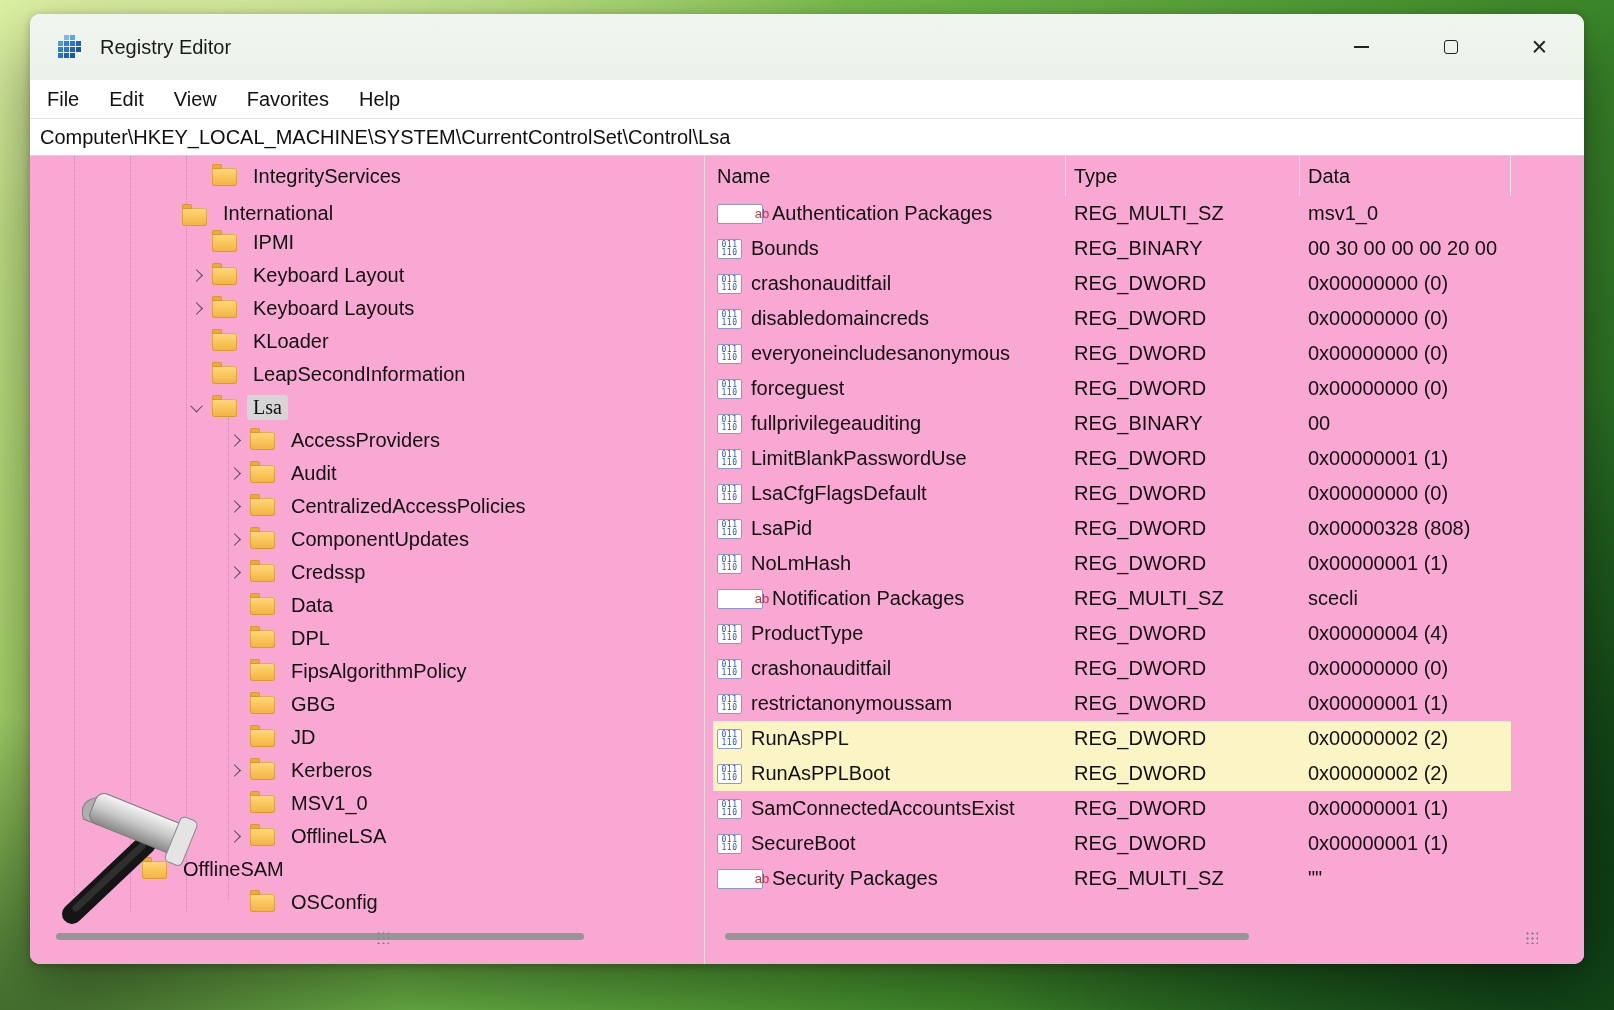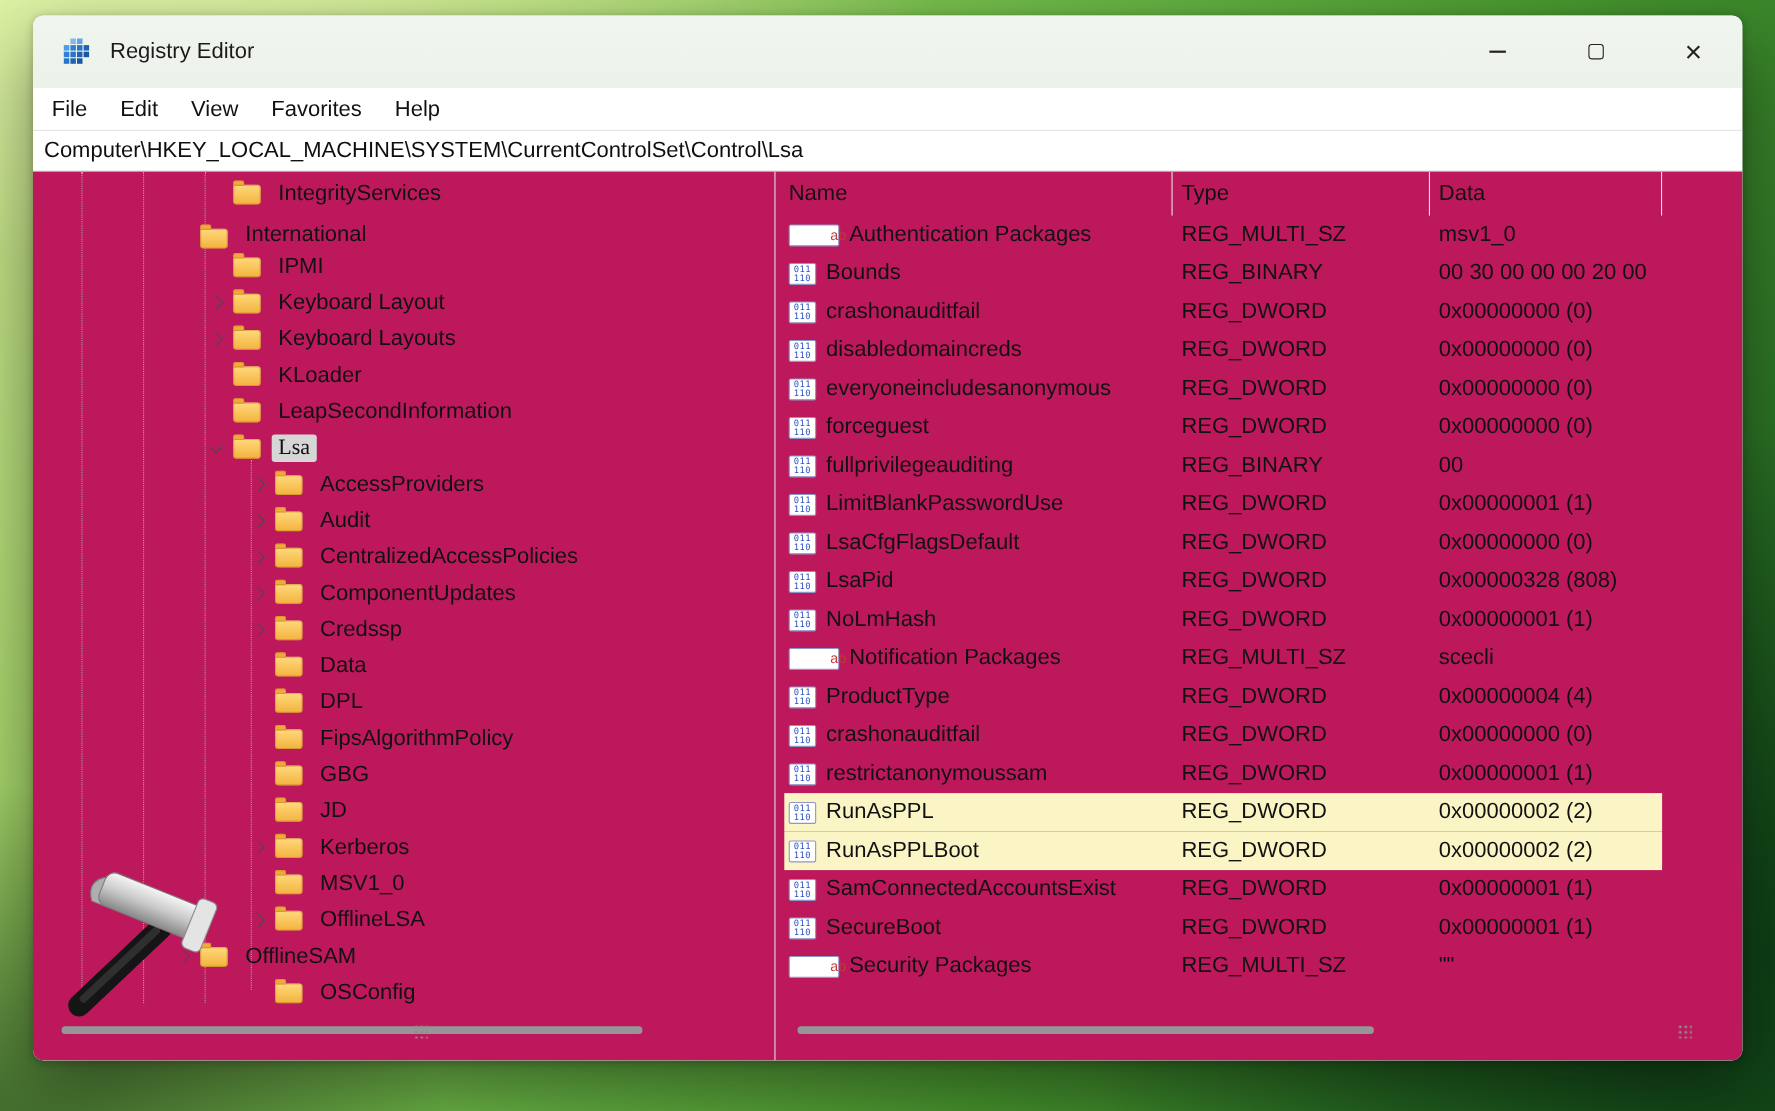--- a/index.html
+++ b/index.html
@@ -41,21 +41,21 @@
   .menu-item{ padding:4px 15px; cursor:default; }
 
   
   .addressbar{
     height:38px; display:flex; align-items:center; padding:0 10px;
     border-top:1px solid #e4e4e4; border-bottom:1px solid #d5d5d5;
     font-size:20px; color:#0f0f0f; background:#fff;
   }
 
   
-  .content{ display:flex; height:808px; background:#be185d; }
+  .content{ display:flex; height:808px; background:#f9a8d4; }
 
   .tree-pane{ width:674px; position:relative; overflow:hidden; }
   .splitter{ width:1px; background:#dcdcdc; cursor:col-resize; }
   .list-pane{ flex:1; position:relative; overflow:hidden; padding-left:8px; }
 
   
   .guide{ position:absolute; top:0; width:0; border-left:1px dotted #a3a3a3; z-index:0; }
   .g1{ left:44px;  bottom:52px; }
   .g2{ left:100px; bottom:52px; }
   .g3{ left:156px; bottom:52px; }
@@ -266,21 +266,21 @@
             <div class="tree-item" style="padding-left: 188px;">
     <span class="chev chev-none"></span>
     <span class="folder"></span>
     <span class="tlabel">MSV1_0</span>
   </div>
             <div class="tree-item" style="padding-left: 188px;">
     <span class="chev chev-right"></span>
     <span class="folder"></span>
     <span class="tlabel">OfflineLSA</span>
   </div>
-            <div class="tree-item" style="padding-left: 120px; align-items: center;">
+            <div class="tree-item" style="padding-left: 80px; align-items: center;">
     <span class="chev chev-right"></span>
     <span class="folder"></span>
     <span class="tlabel">OfflineSAM</span>
   </div>
             <div class="tree-item" style="padding-left: 188px;">
     <span class="chev chev-none"></span>
     <span class="folder"></span>
     <span class="tlabel">OSConfig</span>
   </div>
           </div>

